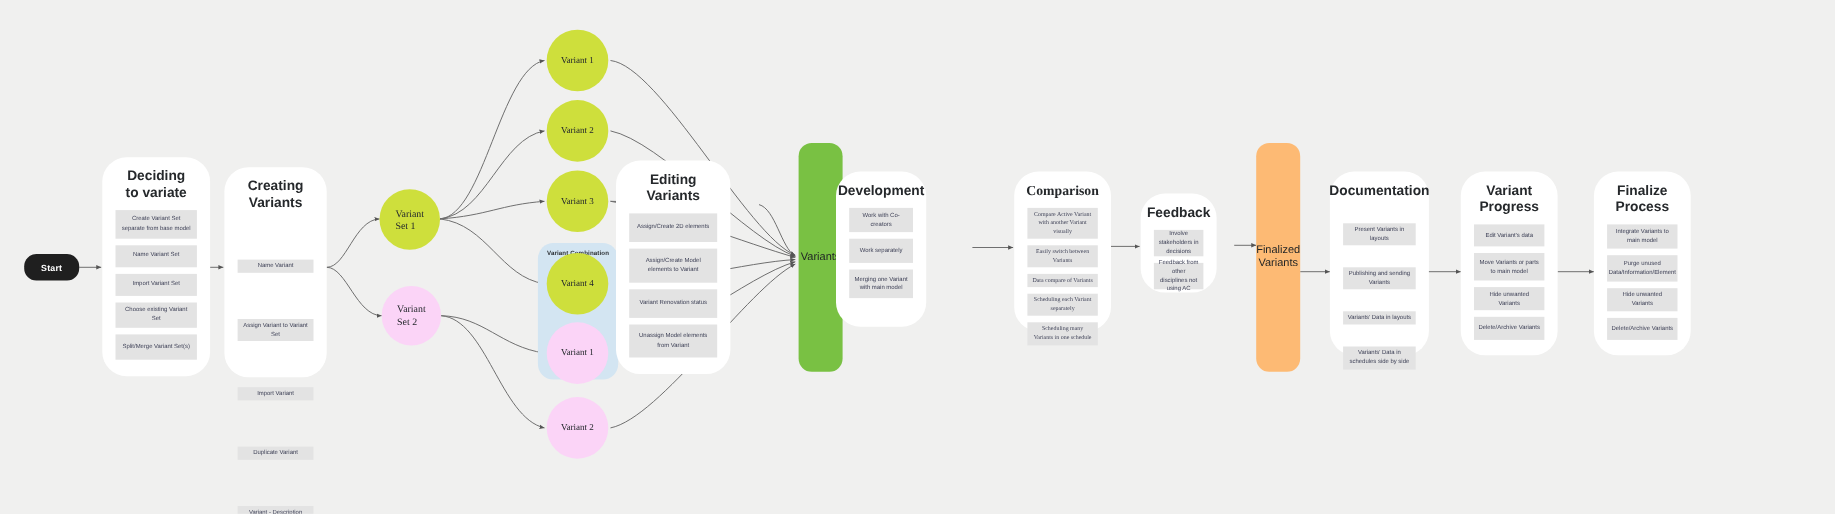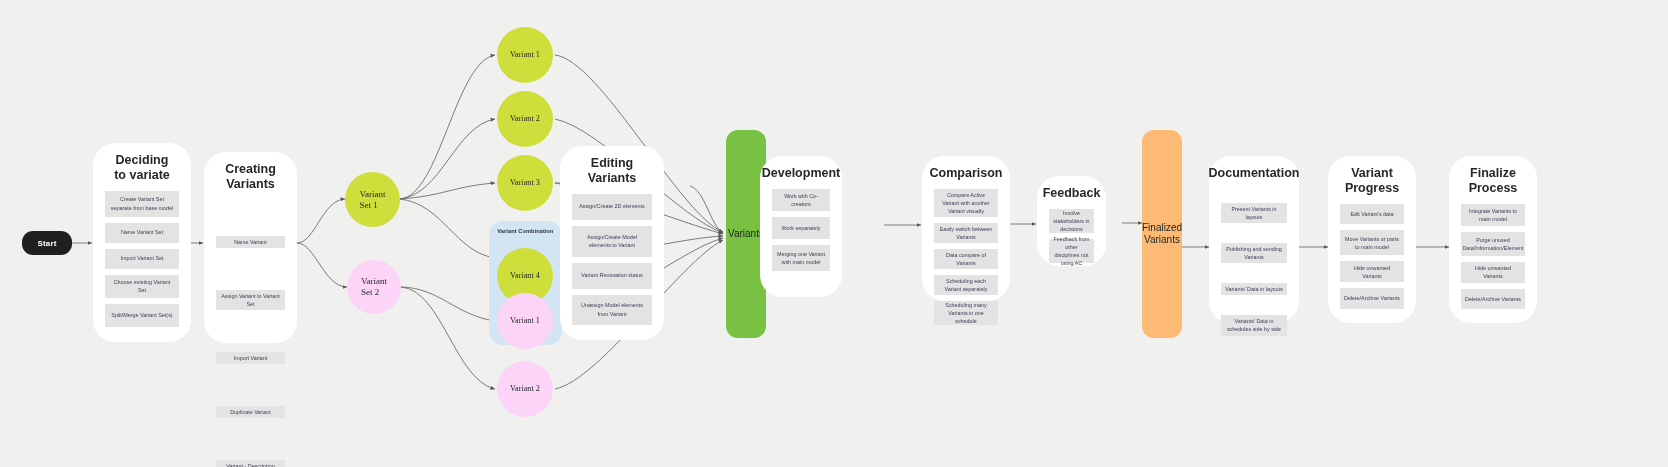--- a/index.html
+++ b/index.html
@@ -215,21 +215,21 @@
 
   <div class="node circle small green" style="left:497px; top:27px; width:56px; height:56px;">
     <span>Variant 1</span>
   </div>
   <div class="node circle small green" style="left:497px; top:91px; width:56px; height:56px;">
     <span>Variant 2</span>
   </div>
   <div class="node circle small green" style="left:497px; top:155px; width:56px; height:56px;">
     <span>Variant 3</span>
   </div>
-  <div class="node circle small green" style="left:497px; top:248px; width:56px; height:56px;">
+  <div class="node circle small green" style="left:497px; top:230px; width:56px; height:56px;">
     <span>Variant 4</span>
   </div>
   <div class="node circle small pink" style="left:497px; top:293px; width:56px; height:56px;">
     <span>Variant 1</span>
   </div>
   <div class="node circle small pink" style="left:497px; top:361px; width:56px; height:56px;">
     <span>Variant 2</span>
   </div>
 
   <div class="node group-card" style="left:560px; top:146px; width:104px; height:194px;">
@@ -244,21 +244,21 @@
     <span>Variants</span>
   </div>
 
   <div class="node group-card" style="left:760px; top:156px; width:82px; height:141px;">
     <div class="group-title">Development</div>
     <div class="item" style="height:22px;">Work with Co-creators</div>
     <div class="item" style="height:22px;">Work separately</div>
     <div class="item" style="height:26px;">Merging one Variant with main model</div>
   </div>
 
-  <div class="node group-card" style="left:922px; top:156px; width:88px; height:145px;">
+  <div class="node group-card" style="left:922px; top:156px; width:88px; height:145px;font-family:Liberation Serif, serif;">
     <div class="group-title">Comparison</div>
     <div class="item" style="height:28px;">Compare Active Variant with another Variant visually</div>
     <div class="item" style="height:24px;">Easily switch between Variants</div>
     <div class="item" style="height:22px;">Data compare of Variants</div>
     <div class="item" style="height:24px;">Scheduling each Variant separately</div>
     <div class="item" style="height:24px;">Scheduling many Variants in one schedule</div>
   </div>
 
   <div class="node group-card" style="left:1037px; top:156px; width:69px; height:90px;margin-top:20px;">
     <div class="group-title">Feedback</div>

